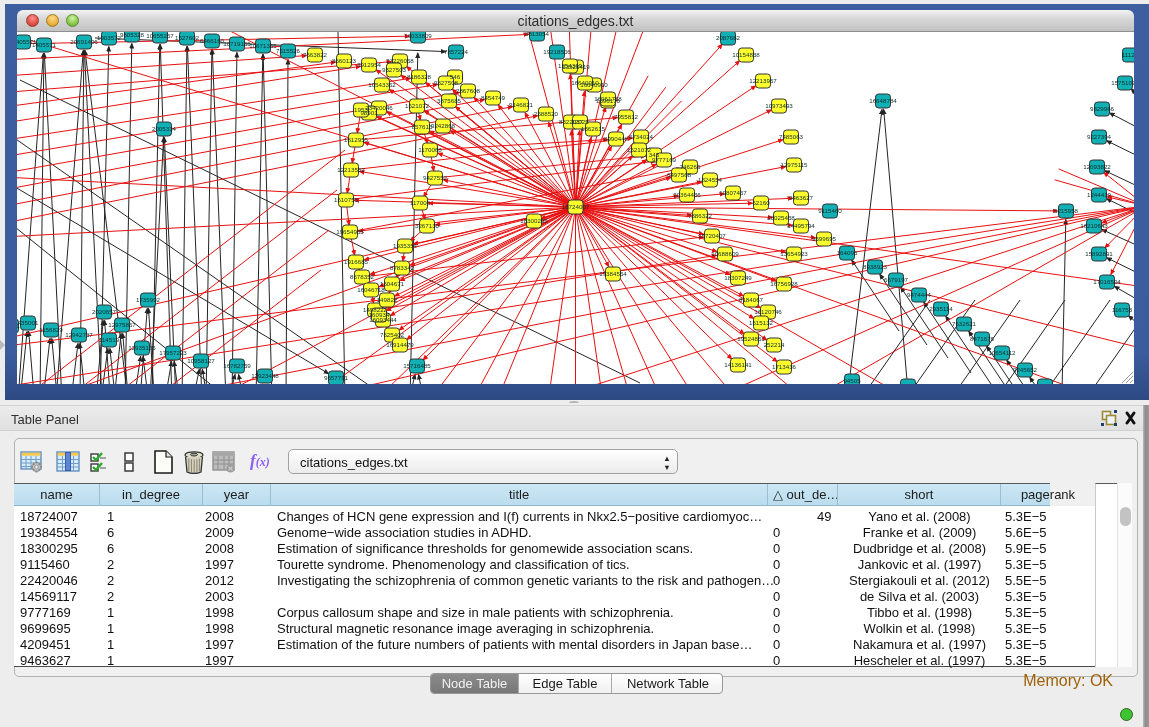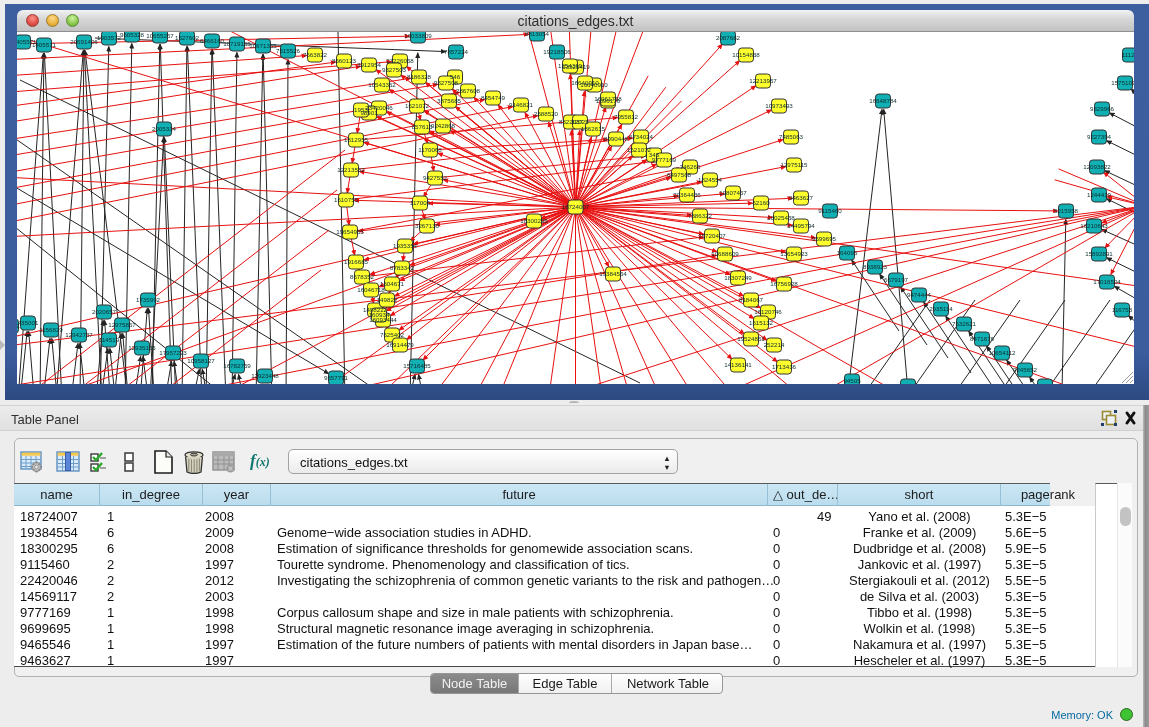--- a/index.html
+++ b/index.html
@@ -33,21 +33,21 @@
 #vsb{left:1117px;top:483px;width:15px;height:184px;background:#fbfbfb;border-left:1px solid #e3e3e3}
 #vthumb{left:1119.5px;top:507px;width:11px;height:19px;border-radius:5.5px;background:#c3c3c3}
 #tblright{left:1095px;top:483px;width:22px;height:184px;background:#fff;border-top:1px solid #5a5a5a;border-left:1px solid #c9c9c9}
 
 #tabs{left:430px;top:673px;width:293px;height:21px;border:1px solid #979797;border-radius:4px;background:linear-gradient(#ffffff,#f0f0f0);overflow:hidden}
 .tab{position:absolute;top:0;height:21px;font-size:13px;text-align:center;line-height:20px;color:#1a1a1a}
 #tab1{left:0;width:87px;background:linear-gradient(#8c8c8c,#757575);color:#f2f2f2}
 #tab2{left:87px;width:93px;border-left:1px solid #aaa}
 #tab3{left:180px;width:113px;border-left:1px solid #aaa}
 
-#mem{right:36px;top:709px;font-size:11px;color:#0369a1;white-space:nowrap}
+#mem{right:36px;top:672px;font-size:16px;color:#a16207;white-space:nowrap}
 #memdot{left:1120px;top:708px;width:13px;height:13px;border-radius:50%;background:#3ec433;border:1.5px solid #2c681d}
 
 .ic{position:absolute;top:450px}
 </style></head>
 <body>
 <div id="desktop" class="abs"></div>
 <div id="titlebar" class="abs"></div>
 <div id="l1" class="light abs"></div>
 <div id="l2" class="light abs"></div>
 <div id="l3" class="light abs"></div>
@@ -666,39 +666,40 @@
  <path d="M3.6 7 L5 22 Q12 25 19 22 L20.4 7" fill="#d6d2bd" stroke="#333" stroke-width="1.3"></path>
  <path d="M6.8 8.5v13M9.5 9.2v13.4M12.2 9.4v13.6M14.9 9.2v13.4M17.4 8.5v13" stroke="#8d8a7a" stroke-width="1.1"></path>
 </svg>
 <svg class="ic" style="left:212px" width="24" height="24" viewBox="0 0 24 24">
  <rect x="1" y="2" width="21" height="18" fill="#bcbcbc" stroke="#909090" stroke-width="1.4"></rect>
  <rect x="1" y="2" width="21" height="4" fill="#a8a8a8"></rect>
  <path d="M1 10h21M1 14h21M6 6v14M12 6v14M17 6v14" stroke="#909090" stroke-width="1"></path>
  <circle cx="18.5" cy="18.5" r="4" fill="#9b9b9b"></circle>
     <path d="M16.5 16.5 l4 4M20.5 16.5 l-4 4" stroke="#c9c9c9" stroke-width="1.3"></path>
 </svg>
-<div class="abs" style="left:250px;top:451px;font-size:17px;font-style:italic;font-weight:bold;color:#0f766e;font-family:'Liberation Serif',serif">f<span style="font-size:12px">(x)</span></div>
+<div class="abs" style="left:250px;top:451px;font-size:17px;font-style:italic;font-weight:bold;color:#8b5cf6;font-family:'Liberation Serif',serif">f<span style="font-size:12px">(x)</span></div>
 <div id="dropdown" class="abs"></div>
 <div id="ddtext" class="abs">citations_edges.txt</div>
 <div id="ddarr" class="abs">▲<br>▼</div>
 
 <div id="thead" class="abs">
  <div class="hcell" style="left:0;width:86px">name</div>
  <div class="hcell" style="left:86px;width:103px">in_degree</div>
  <div class="hcell" style="left:189px;width:68px">year</div>
- <div class="hcell" style="left:257px;width:497px">future</div>
+ <div class="hcell" style="left:257px;width:497px">title</div>
  <div class="hcell" style="left:754px;width:70px;text-align:left;padding-left:5px">△ out_de…</div>
  <div class="hcell" style="left:824px;width:163px">short</div>
  <div class="hcell" style="left:987px;width:94px;border-right:none">pagerank</div>
 </div>
 <div id="tbody" class="abs"></div>
 <div class="trow" style="top:508px">
 <span style="left:20px">18724007</span>
     <span style="left:107px">1</span>
     <span style="left:205px">2008</span>
+<span style="left:277px">Changes of HCN gene expression and I(f) currents in Nkx2.5−positive cardiomyoc…</span>
     <span style="left:817px">49</span>
 <span class="ctr" style="left:838px;width:163px">Yano et al. (2008)</span>
     <span style="left:1005px">5.3E−5</span>
   </div>
 <div class="trow" style="top:524px">
 <span style="left:20px">19384554</span>
     <span style="left:107px">6</span>
     <span style="left:205px">2009</span>
 <span style="left:277px">Genome−wide association studies in ADHD.</span>
     <span style="left:773px">0</span>
@@ -752,21 +753,21 @@
 <div class="trow" style="top:620px">
 <span style="left:20px">9699695</span>
     <span style="left:107px">1</span>
     <span style="left:205px">1998</span>
 <span style="left:277px">Structural magnetic resonance image averaging in schizophrenia.</span>
     <span style="left:773px">0</span>
 <span class="ctr" style="left:838px;width:163px">Wolkin et al. (1998)</span>
     <span style="left:1005px">5.3E−5</span>
   </div>
 <div class="trow" style="top:636px">
-<span style="left:20px">9465546</span>
+<span style="left:20px">4209451</span>
     <span style="left:107px">1</span>
     <span style="left:205px">1997</span>
 <span style="left:277px">Estimation of the future numbers of patients with mental disorders in Japan base…</span>
     <span style="left:773px">0</span>
 <span class="ctr" style="left:838px;width:163px">Nakamura et al. (1997)</span>
     <span style="left:1005px">5.3E−5</span>
   </div>
 <div class="trow" style="top:652px">
 <span style="left:20px">9463627</span>
     <span style="left:107px">1</span>

